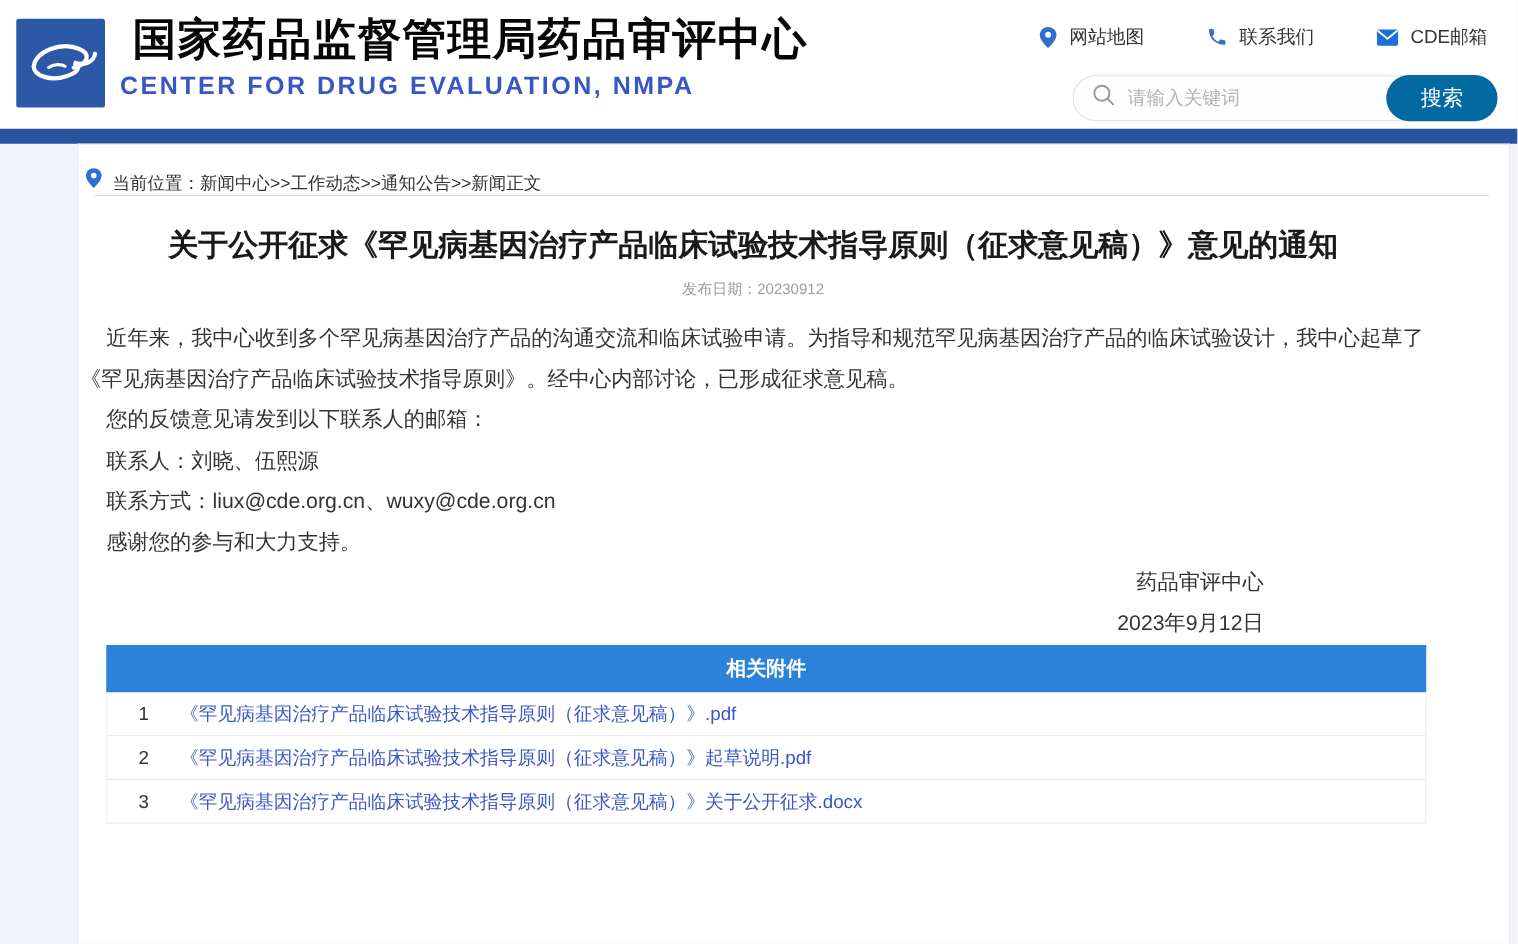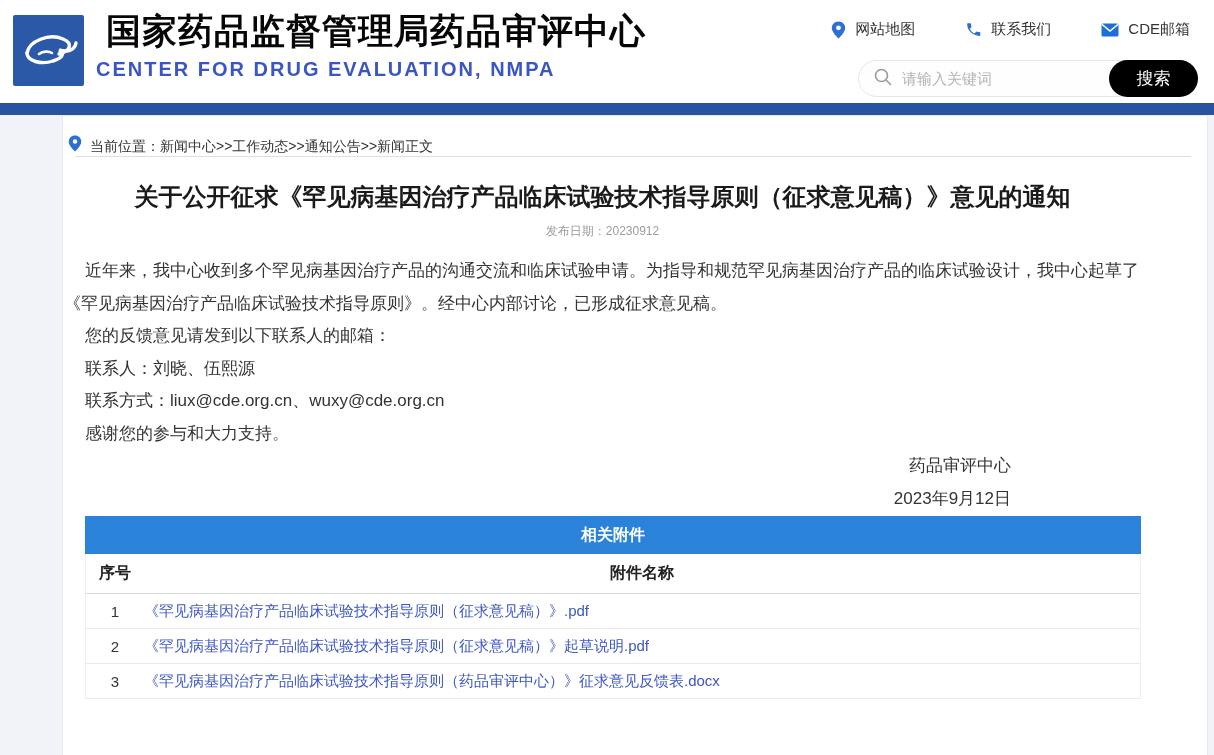--- a/index.html
+++ b/index.html
@@ -35,21 +35,21 @@
   }
   .search-bar .mag { margin-left:15px; flex:0 0 auto; }
   .search-input {
     flex:1 1 auto; border:none; outline:none; background:transparent;
     font-size:15px; color:#444; padding:0 8px 0 10px;
     font-family:"Liberation Sans","DejaVu Sans",sans-serif;
   }
   .search-input::placeholder { color:#b3b3b3; }
   .search-btn {
     flex:0 0 auto; width:89px; height:37px; margin:-1px -1px -1px 0;
-    background:#000000; border:none; border-radius:19px;
+    background:#0369a1; border:none; border-radius:19px;
     color:#ffffff; font-size:17px; cursor:pointer;
     font-family:"Liberation Sans","DejaVu Sans",sans-serif;
   }
 
   .nav-strip { position:absolute; top:103px; left:0; width:1214px; height:12px; background:#27539f; }
 
   
   .content-card {
     position:absolute; top:115px; left:62px; width:1146px; height:640px;
     background:#ffffff; border:1px solid #e7eaf3; border-bottom:none;
@@ -178,31 +178,27 @@
     </div>
 
     <div class="signature">
       <p>药品审评中心</p>
       <p>2023年9月12日</p>
     </div>
   </div>
 
   <div class="attachments">
     <div class="attach-header">相关附件</div>
-    <div class="attach-cols">
-      <span class="col-seq">序号</span>
-      <span class="col-name">附件名称</span>
-    </div>
     <div class="attach-row">
       <span class="row-seq">1</span>
       <span class="row-name"><a>《罕见病基因治疗产品临床试验技术指导原则（征求意见稿）》.pdf</a></span>
     </div>
     <div class="attach-row">
       <span class="row-seq">2</span>
       <span class="row-name"><a>《罕见病基因治疗产品临床试验技术指导原则（征求意见稿）》起草说明.pdf</a></span>
     </div>
     <div class="attach-row">
       <span class="row-seq">3</span>
-      <span class="row-name"><a>《罕见病基因治疗产品临床试验技术指导原则（药品审评中心）》征求意见反馈表.docx</a></span>
+      <span class="row-name"><a>《罕见病基因治疗产品临床试验技术指导原则（征求意见稿）》关于公开征求.docx</a></span>
     </div>
   </div>
 
 </div>
 
 </body></html>

